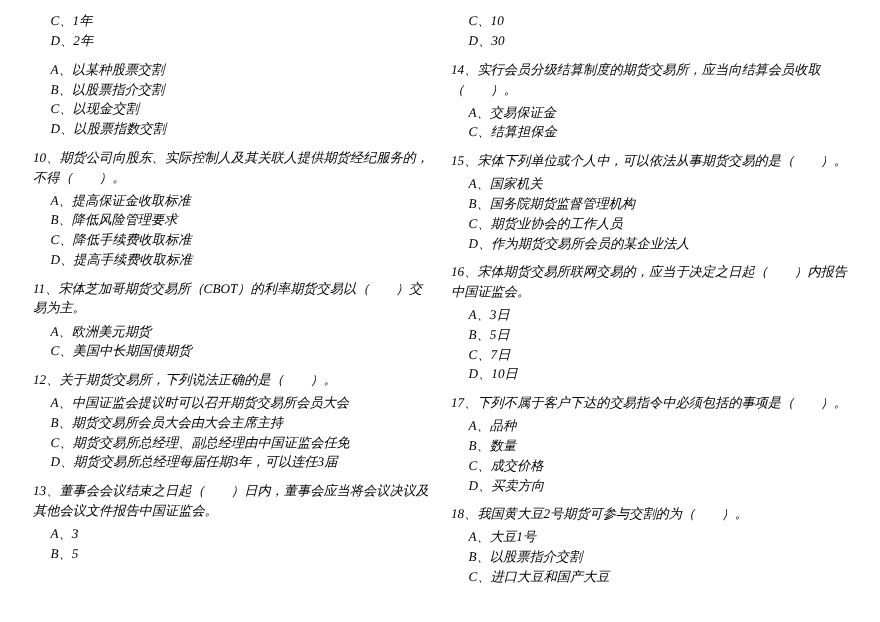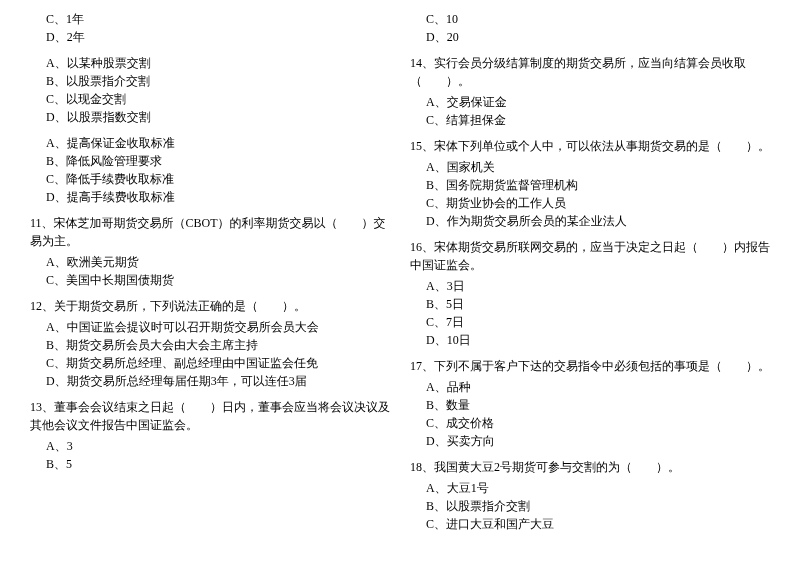--- a/index.html
+++ b/index.html
@@ -18,20 +18,21 @@
     }
     .page-content {
       display: flex;
       gap: 20px;
     }
     .column {
       flex: 1;
     }
     .question {
       margin-bottom: 8px;
+      font-style: italic;
     }
     .question-title {
       margin-bottom: 3px;
       line-height: 1.5;
     }
     .option {
       padding-left: 16px;
       line-height: 1.5;
     }
   </style>
@@ -48,20 +49,21 @@
     </div>
 
     <div class="question">
       <div class="option">A、以某种股票交割</div>
       <div class="option">B、以股票指介交割</div>
       <div class="option">C、以现金交割</div>
       <div class="option">D、以股票指数交割</div>
     </div>
 
     <div class="question">
+      <div class="question-title">10、期货公司向股东、实际控制人及其关联人提供期货经纪服务的，不得（　　）。</div>
       <div class="option">A、提高保证金收取标准</div>
       <div class="option">B、降低风险管理要求</div>
       <div class="option">C、降低手续费收取标准</div>
       <div class="option">D、提高手续费收取标准</div>
     </div>
 
     <div class="question">
       <div class="question-title">11、宋体芝加哥期货交易所（CBOT）的利率期货交易以（　　）交易为主。</div>
       <div class="option">A、欧洲美元期货</div>
       <div class="option">C、美国中长期国债期货</div>
@@ -80,21 +82,21 @@
       <div class="option">A、3</div>
       <div class="option">B、5</div>
     </div>
 
   </div>
 
   <div class="column">
 
     <div class="question">
       <div class="option">C、10</div>
-      <div class="option">D、20</div>
+      <div class="option">D、30</div>
     </div>
 
     <div class="question">
       <div class="question-title">14、实行会员分级结算制度的期货交易所，应当向结算会员收取（　　）。</div>
       <div class="option">A、交易保证金</div>
       <div class="option">C、结算担保金</div>
     </div>
 
     <div class="question">
       <div class="question-title">15、宋体下列单位或个人中，可以依法从事期货交易的是（　　）。</div>

